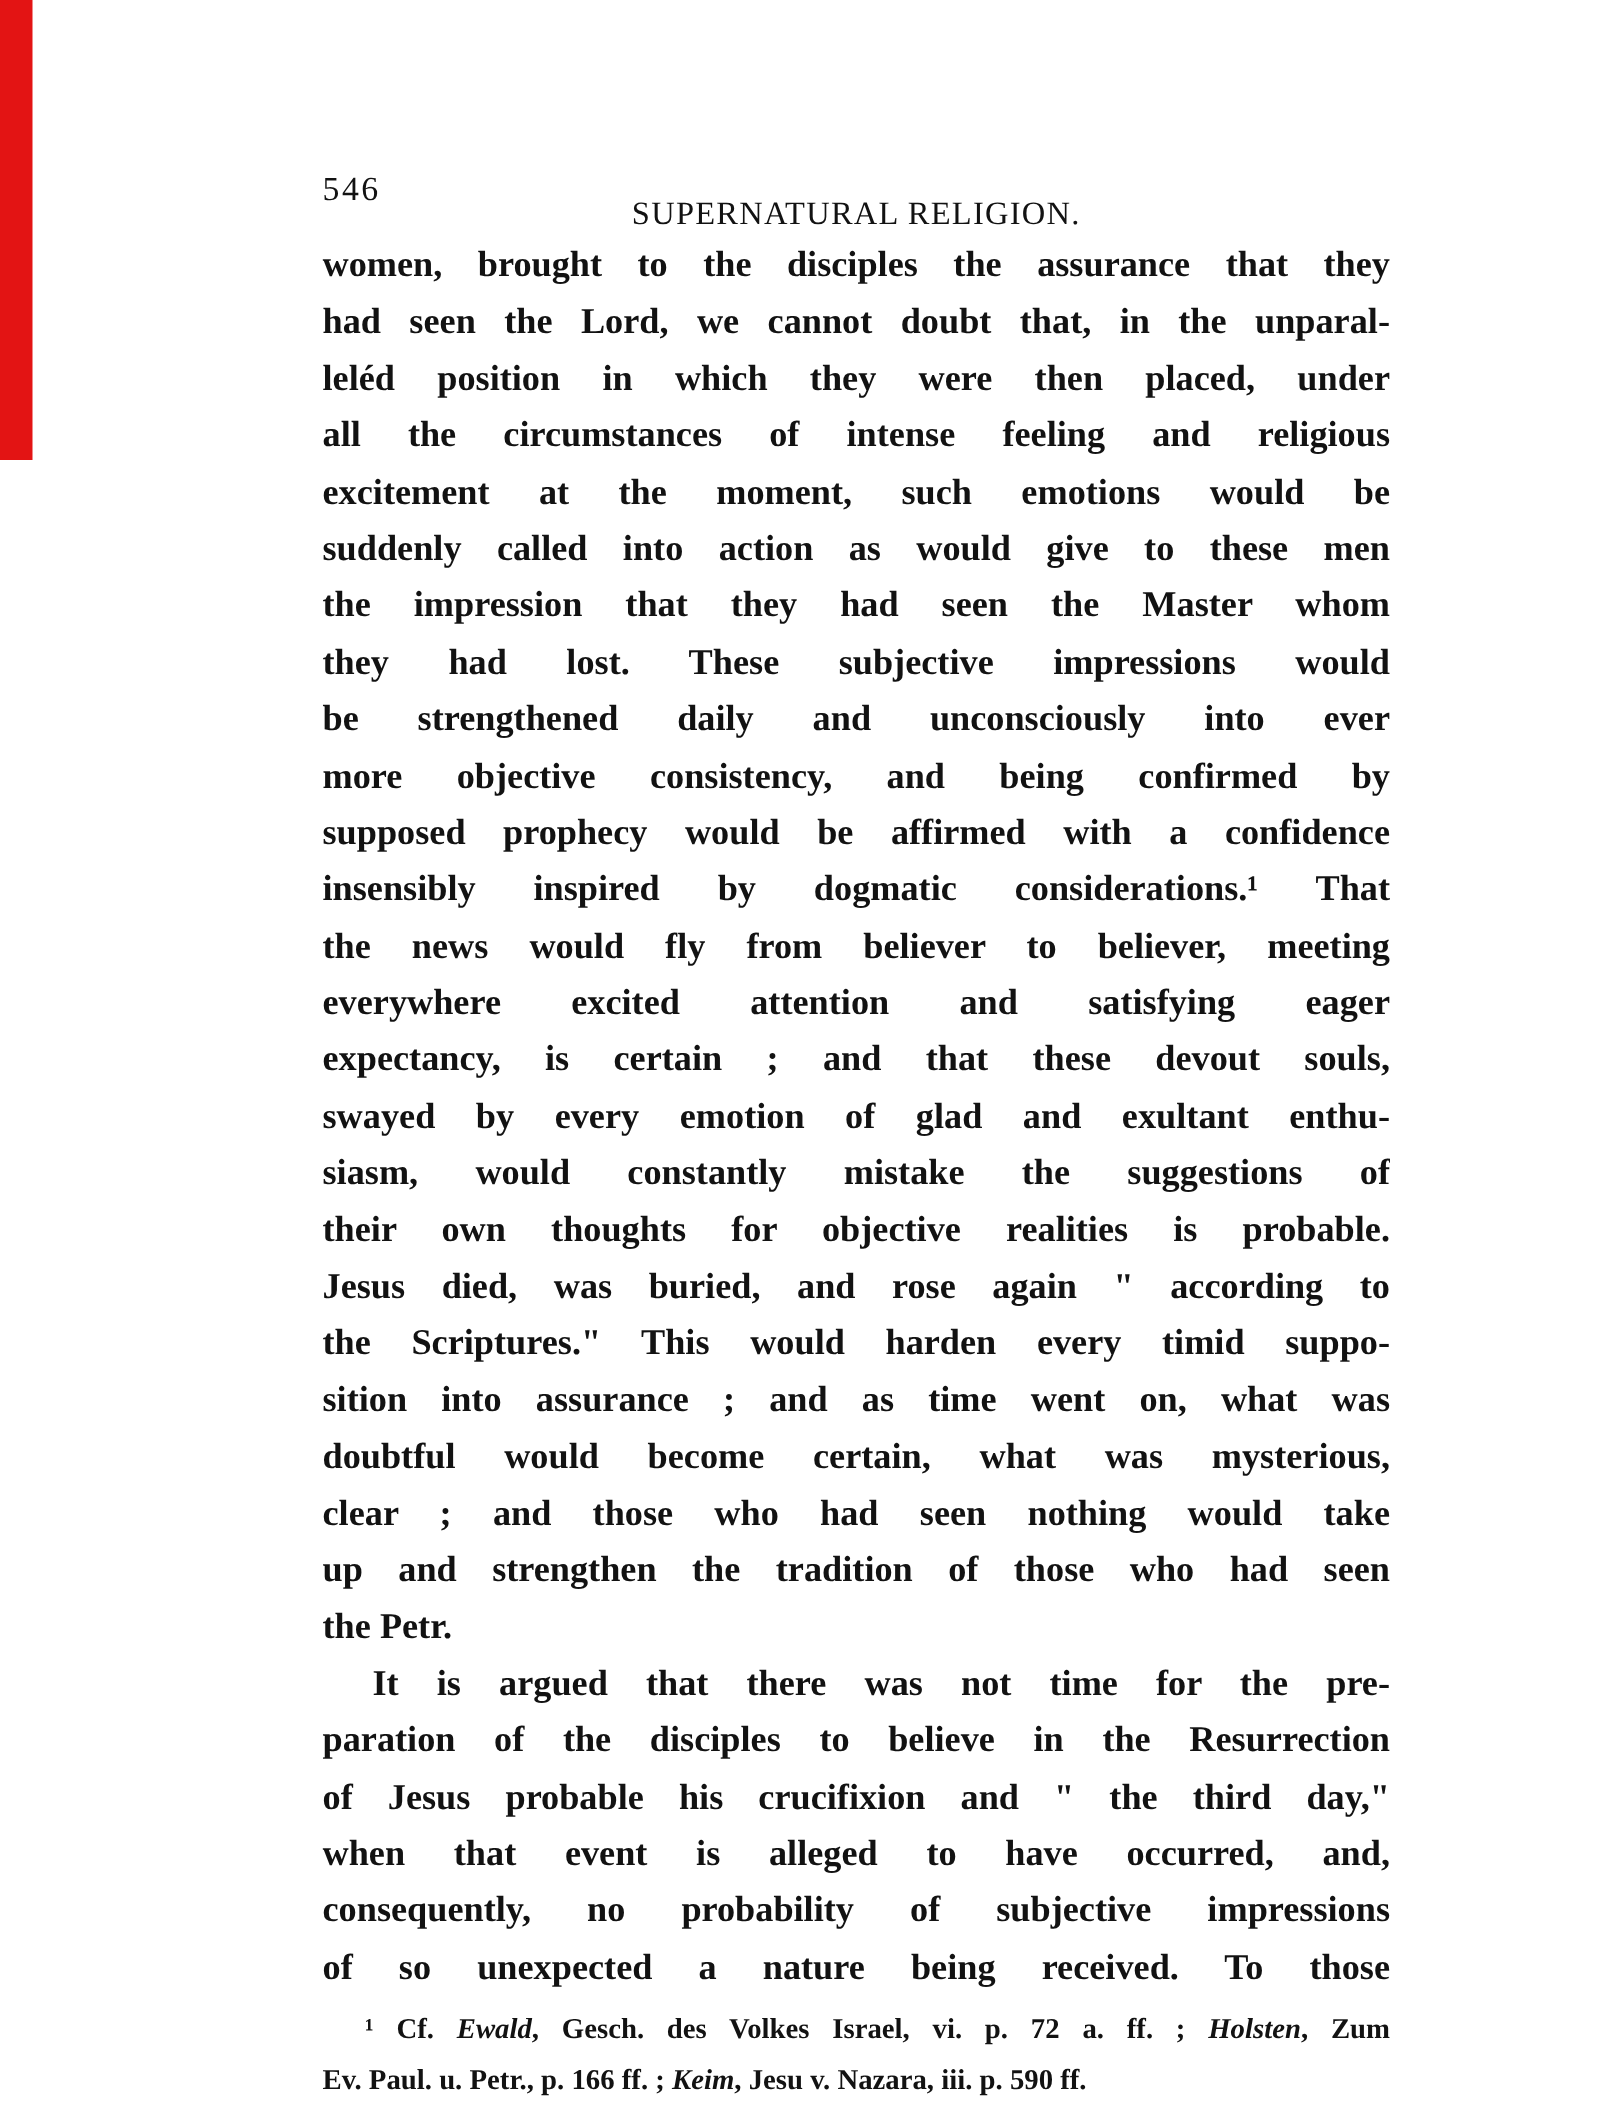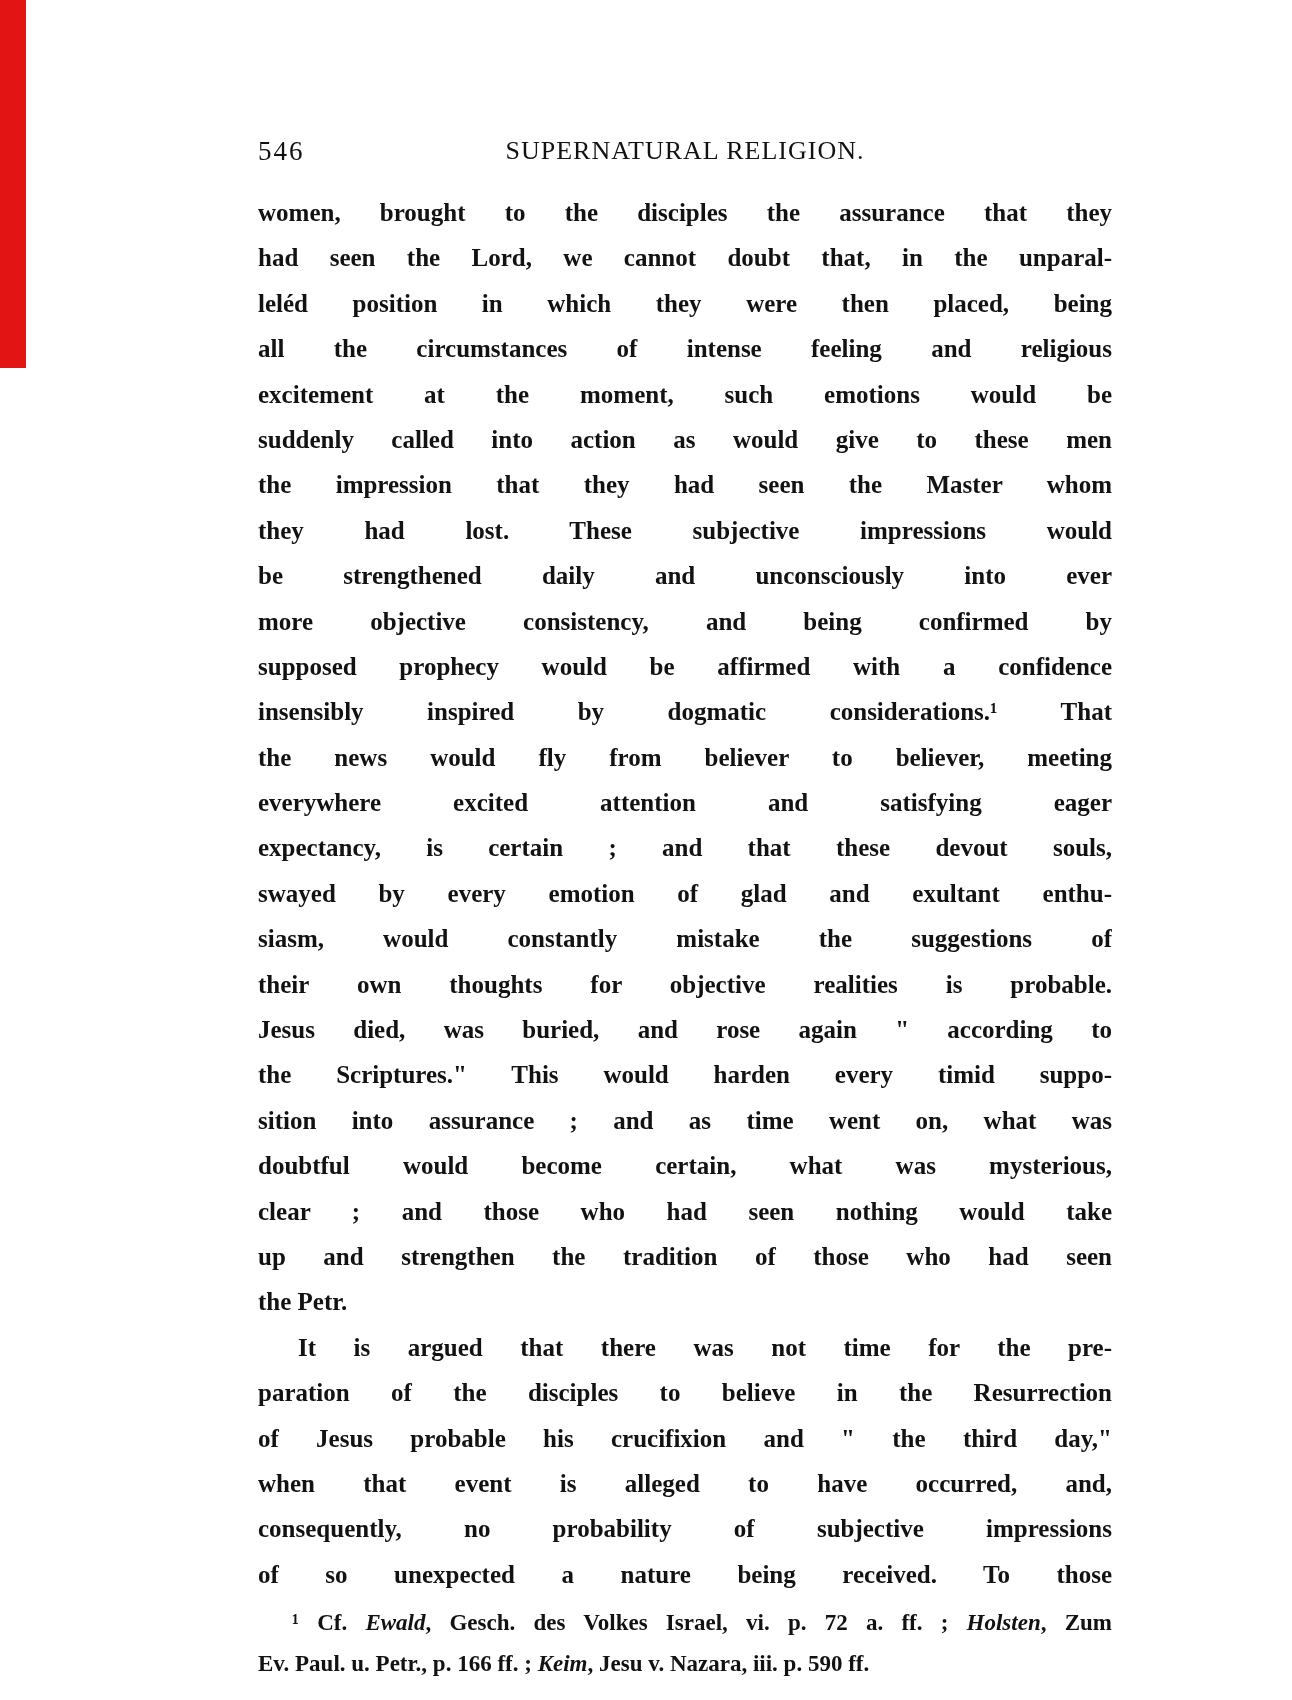--- a/index.html
+++ b/index.html
@@ -34,30 +34,31 @@
   }
   .page-number {
     position: absolute; left: 0; top: 0;
     font-size: 27px; line-height: 34px;
     letter-spacing: 2px;
   }
   .running-title {
     text-align: center;
     font-size: 26px; line-height: 34px;
     letter-spacing: 1px;
+    margin-top: 20px;
   }
 
   
   .body-text {
     position: absolute;
     left: 258px; top: 190px;
     width: 854px;
   }
   .line {
-    font-size: 25px;
+    font-size: 29px;
     font-weight: bold;
     line-height: 45.4px;
     height: 45.4px;
     overflow: hidden;
     text-align: justify;
     text-align-last: justify;
     box-sizing: border-box;
   }
   .line.parend { text-align-last: left; }
   .line.indent { padding-left: 40px; }
@@ -88,21 +89,21 @@
   <div class="red-strip"></div>
 
   <div class="page-header">
     <div class="page-number">546</div>
     <div class="running-title">SUPERNATURAL RELIGION.</div>
   </div>
 
   <div class="body-text">
     <div class="line">women, brought to the disciples the assurance that they</div>
     <div class="line">had seen the Lord, we cannot doubt that, in the unparal-</div>
-    <div class="line">leléd position in which they were then placed, being</div>
+    <div class="line">leléd position in which they were then placed, under</div>
     <div class="line">all the circumstances of intense feeling and religious</div>
     <div class="line">excitement at the moment, such emotions would be</div>
     <div class="line">suddenly called into action as would give to these men</div>
     <div class="line">the impression that they had seen the Master whom</div>
     <div class="line">they had lost.  These subjective impressions would</div>
     <div class="line">be strengthened daily and unconsciously into ever</div>
     <div class="line">more objective consistency, and being confirmed by</div>
     <div class="line">supposed prophecy would be affirmed with a confidence</div>
     <div class="line">insensibly inspired by dogmatic considerations.¹  That</div>
     <div class="line">the news would fly from believer to believer, meeting</div>

